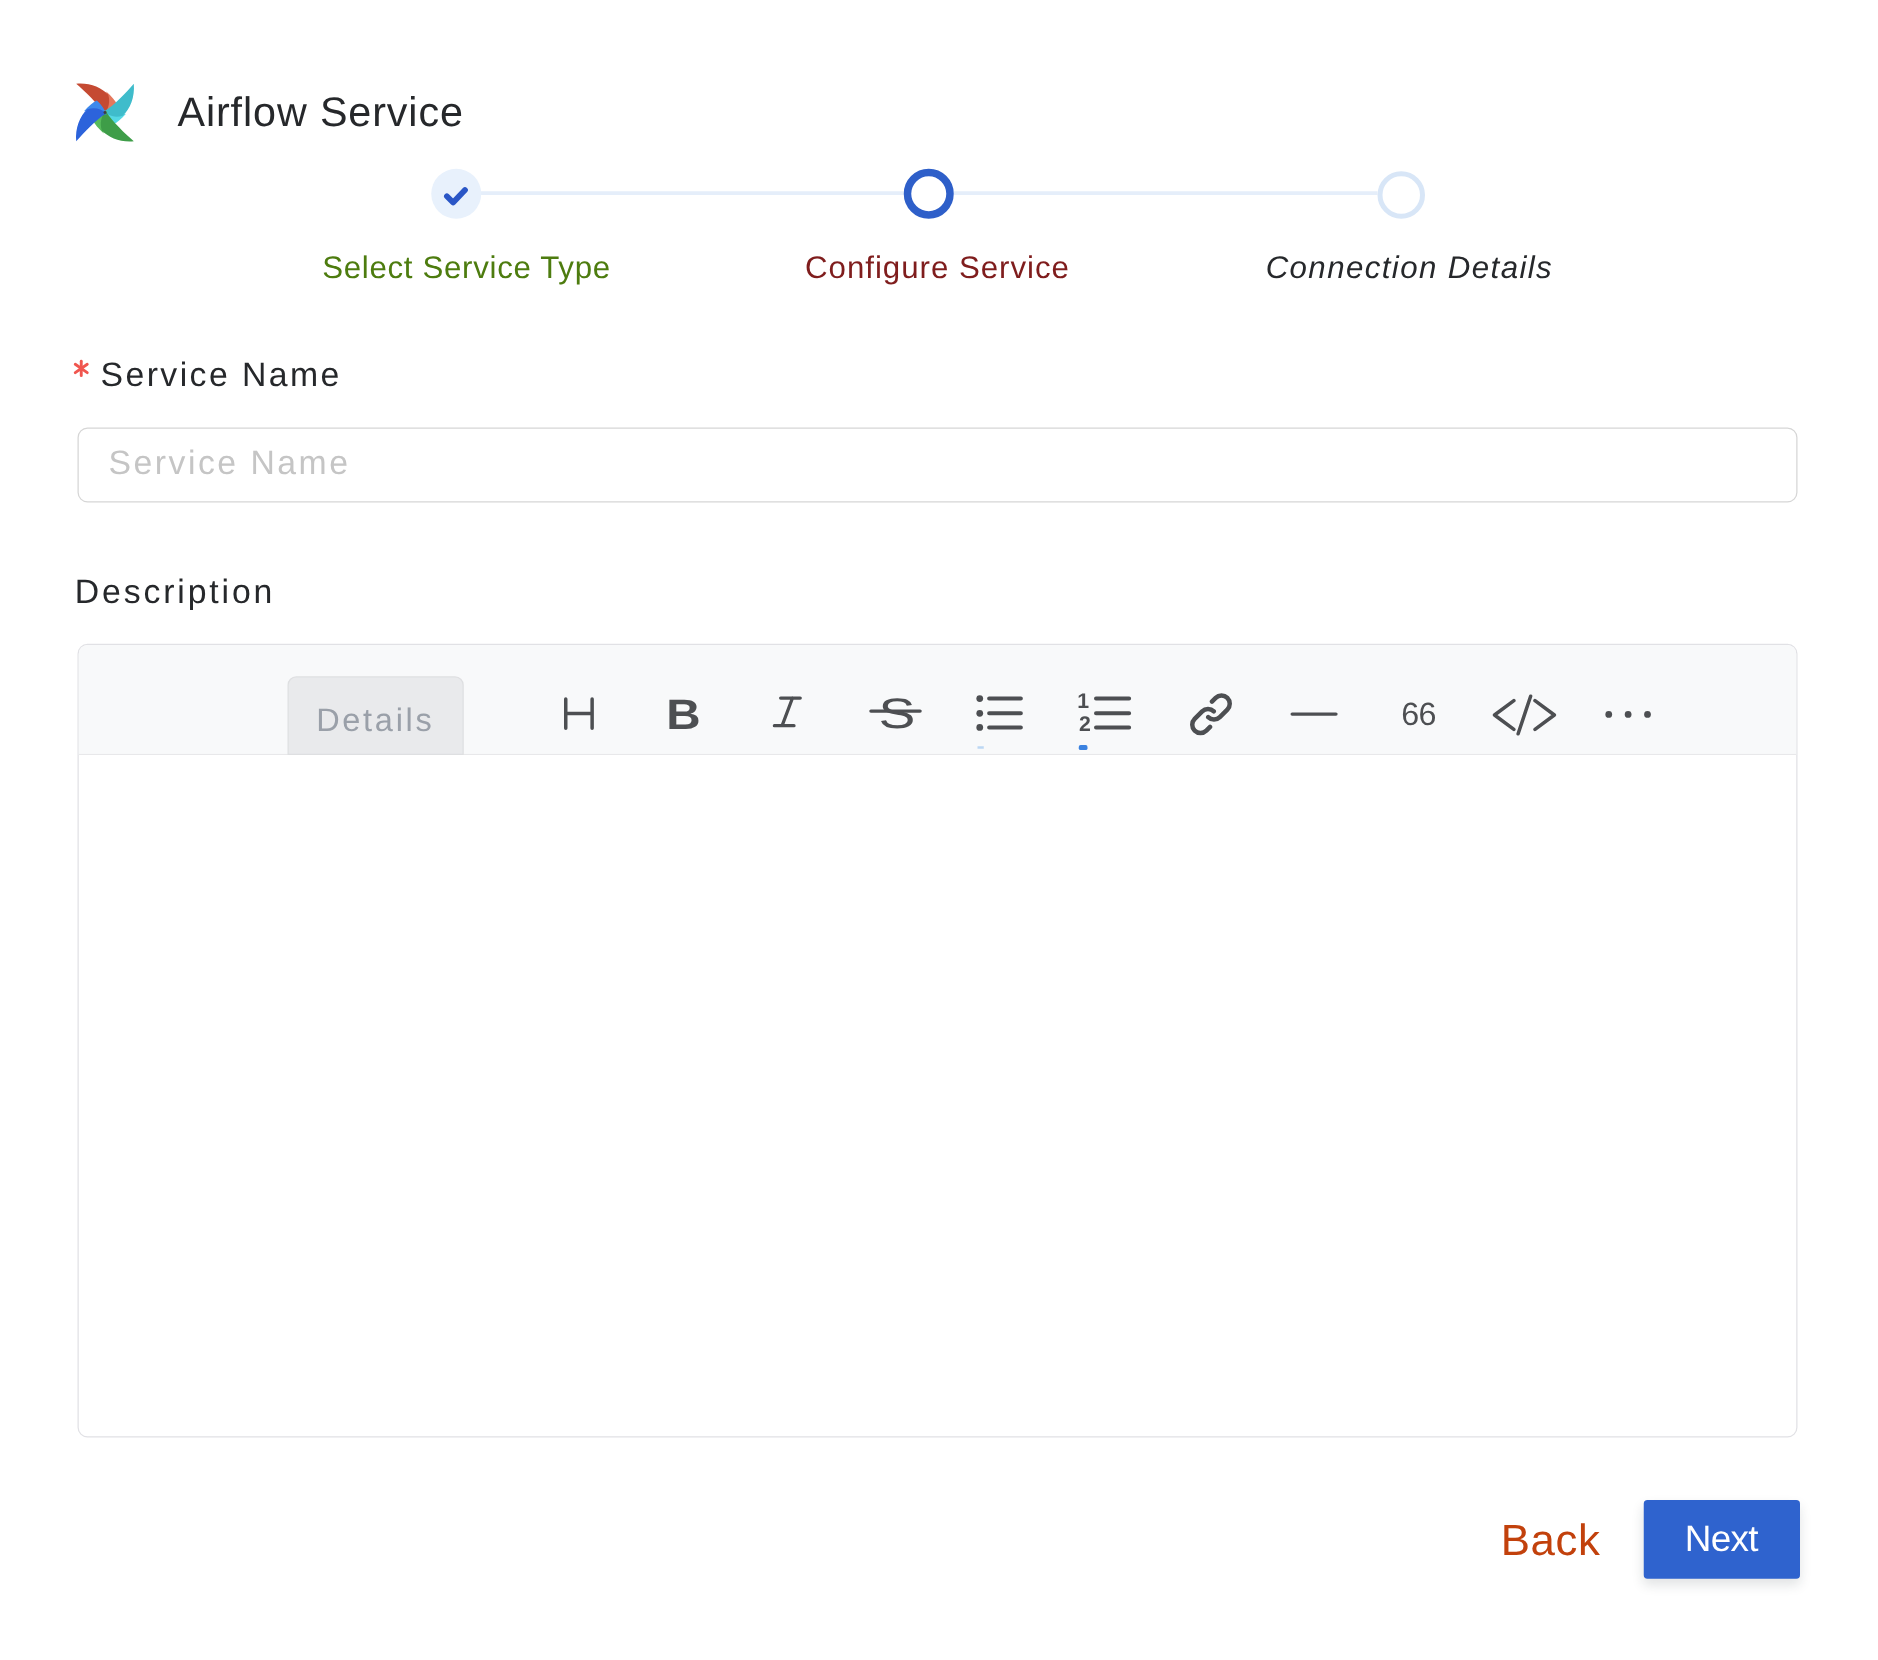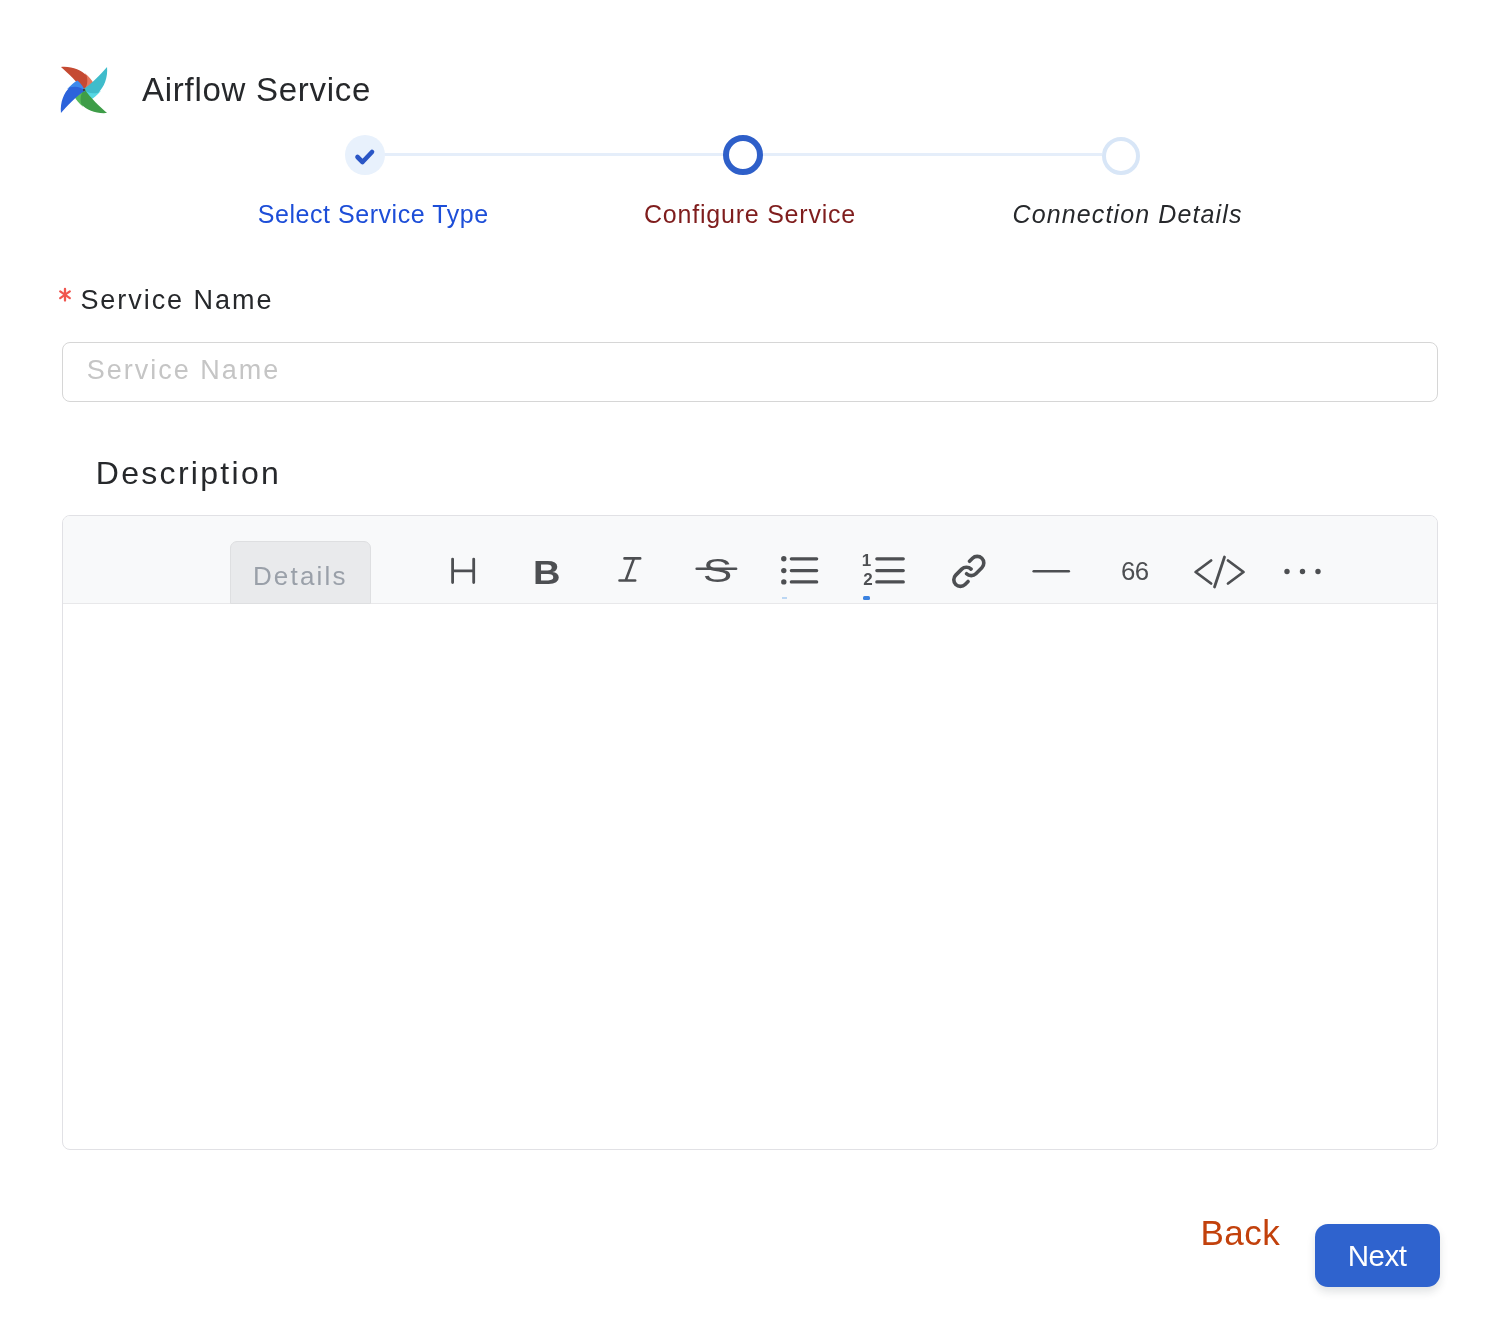--- a/index.html
+++ b/index.html
@@ -39,37 +39,37 @@
 <div class="abs" style="left:763px; top:152.6px; width:339px; height:3.8px; background:#E5EEFA;"></div>
 
 <div class="abs" style="left:344.6px; top:134.6px; width:40px; height:40px; border-radius:50%; background:#E8F1FC;">
   <svg width="40" height="40" viewBox="0 0 40 40" style="position:absolute;left:0;top:0;">
     <polyline points="12.5,22 17.5,27 27,17" fill="none" stroke="#2A56C6" stroke-width="4.6" stroke-linecap="round" stroke-linejoin="round"></polyline>
   </svg>
 </div>
 <div class="abs" style="left:722.9px; top:135px; width:40px; height:40px; border-radius:50%; background:#fff; border:6px solid #2E5FC9;"></div>
 <div class="abs" style="left:1102px; top:136.5px; width:38px; height:38px; border-radius:50%; background:#fff; border:4.5px solid #D8E6F7;"></div>
 
-<div class="abs" style="left:173.2px; top:201.8px; width:400px; text-align:center; font-size:25px; line-height:25px; letter-spacing:0.55px; color:#1d4ed8;">Select Service Type</div>
+<div class="abs" style="left:173.2px; top:201.8px; width:400px; text-align:center; font-size:25px; line-height:25px; letter-spacing:0.55px; color:#4d7c0f;">Select Service Type</div>
 <div class="abs" style="left:550px; top:201.8px; width:400px; text-align:center; font-size:25px; line-height:25px; letter-spacing:0.78px; color:#7f1d1d;">Configure Service</div>
 <div class="abs" style="left:927.5px; top:201.8px; width:400px; text-align:center; font-size:25px; line-height:25px; letter-spacing:1.12px; color:#26282B;font-style:italic;">Connection Details</div>
 
 <svg class="abs" style="left:58px; top:287px;" width="14" height="16" viewBox="0 0 14 16">
   <g stroke="#F0564F" stroke-width="2.3" stroke-linecap="round">
     <line x1="7" y1="2" x2="7" y2="13.5"></line>
     <line x1="2.2" y1="4.4" x2="11.8" y2="11.1"></line>
     <line x1="11.8" y1="4.4" x2="2.2" y2="11.1"></line>
   </g>
 </svg>
 <div class="abs" style="left:80.4px; top:286.7px; font-size:27px; line-height:27px; letter-spacing:1.95px; color:#26282B;">Service Name</div>
 
 <div class="abs" style="left:62px; top:342px; width:1376px; height:60px; border:1.5px solid #D6D6D6; border-radius:8px;"></div>
 <div class="abs" style="left:86.8px; top:357px; font-size:27px; line-height:27px; letter-spacing:2.0px; color:#C5C5C5;">Service Name</div>
 
-<div class="abs" style="left:59.8px; top:459.8px; font-size:32px; line-height:27px; letter-spacing:2.3px; color:#26282B;margin-left:36px;">Description</div>
+<div class="abs" style="left:59.8px; top:459.8px; font-size:27px; line-height:27px; letter-spacing:2.3px; color:#26282B;">Description</div>
 
 <div class="abs" style="left:62px; top:515px; width:1376px; height:635px; border:1px solid #E1E1E5; border-radius:8px; background:#fff;">
 
   <div style="position:absolute; left:0; top:0; right:0; height:88px; background:#F8F9FA; border-radius:7px 7px 0 0; border-bottom:1px solid #E8E8EA;"></div>
 
   <div style="position:absolute; left:167px; top:25px; width:140.5px; height:63px; background:#E9EAEC; border:1px solid #DEDFE1; border-radius:7px 7px 0 0;">
     <div style="position:absolute; left:0; right:0; top:21.1px; text-align:center; font-size:26px; line-height:26px; letter-spacing:2.17px; color:#9AA0A9;">Details</div>
   </div>
 
   <svg style="position:absolute; left:378px; top:35px;" width="900" height="40" viewBox="0 0 900 40">
@@ -121,13 +121,13 @@
         <circle cx="877" cy="20.5" r="2.7"></circle>
     </g>
   </svg>
 
   <div style="position:absolute; left:719px; top:80.8px; width:5px; height:2px; background:#BCD7F3;"></div>
   <div style="position:absolute; left:799.8px; top:80.3px; width:7px; height:3.5px; background:#3B82E0; border-radius:1.5px;"></div>
 
 </div>
 
 <div class="abs" style="left:1200.5px; top:1217.6px; font-size:35px; line-height:29px; letter-spacing:0.5px; color:#c2410c;">Back</div>
-<div class="abs" style="left:1314.6px; top:1200.2px; width:125px; height:62.5px; background:#2F63CE; border-radius:13px; box-shadow:0 5px 9px rgba(27,36,50,0.13); color:#fff; font-size:29.5px; letter-spacing:-0.54px; text-align:center; line-height:63.5px;margin-top:24px;">Next</div>
+<div class="abs" style="left:1314.6px; top:1200.2px; width:125px; height:62.5px; background:#2F63CE; border-radius:3px; box-shadow:0 5px 9px rgba(27,36,50,0.13); color:#fff; font-size:29.5px; letter-spacing:-0.54px; text-align:center; line-height:63.5px;">Next</div>
 
 </body></html>

